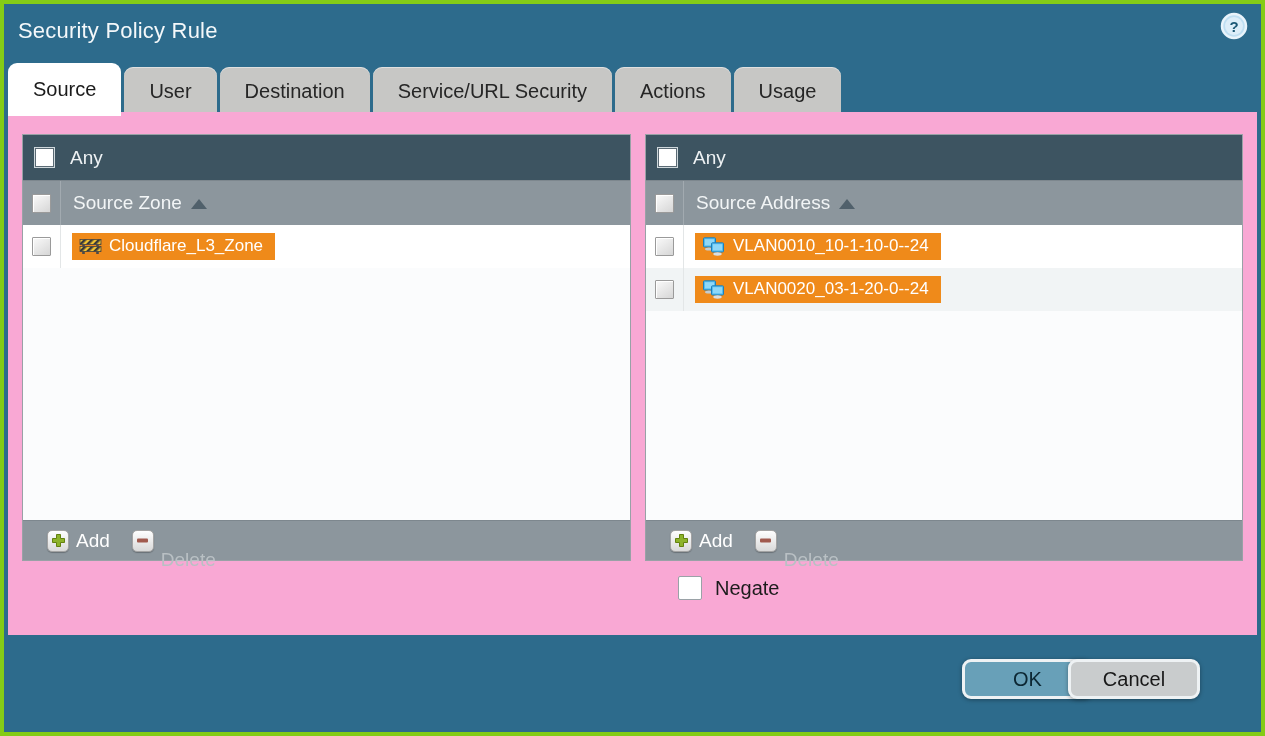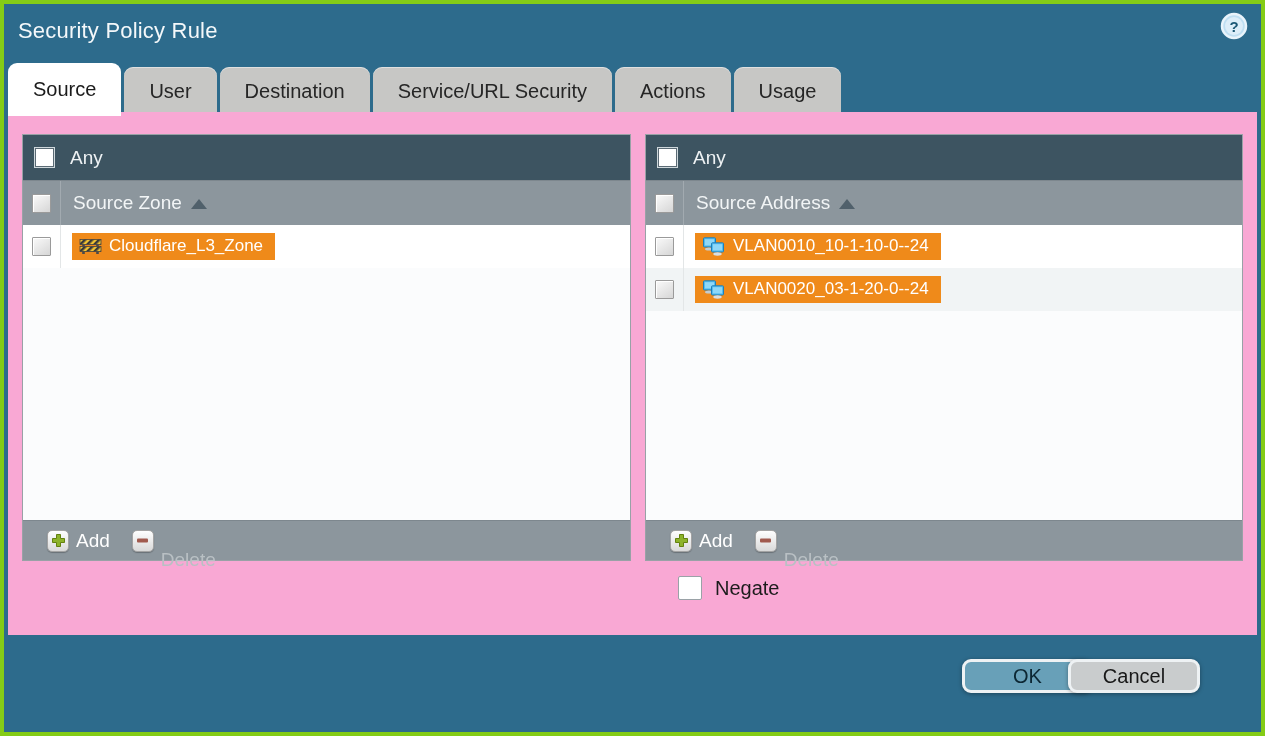--- a/index.html
+++ b/index.html
@@ -99,21 +99,21 @@
     box-shadow:inset 1px 1px 0 #ffffff;
   }
   .cb.plain { width:24px; height:24px; background:#ffffff; border:1px solid #9aa2a7; border-radius:2px; }
 
   
   .negate-row { position:absolute; left:630px; top:464px; display:flex; align-items:center; gap:13px;margin-left:40px; }
   .negate-row .label { font-size:20px; color:#1c1c1c; }
 
   
   .btn {
-    position:absolute; top:655px; height:34px; border-radius:9px;
+    position:absolute; top:655px; height:40px; border-radius:9px;
     border:3px solid #eef2f4; font-family:"Liberation Sans",sans-serif;
     font-size:20px; cursor:pointer; box-shadow:0 1px 4px rgba(0,0,0,.35);
   }
   .btn.ok     { left:958px;  width:131px; background:#68a0b8; color:#0c2733; }
   .btn.cancel { left:1064px; width:132px; background:#c9cccd; color:#181818; }
 </style>
 </head>
 <body>
 
 <div class="dialog">

